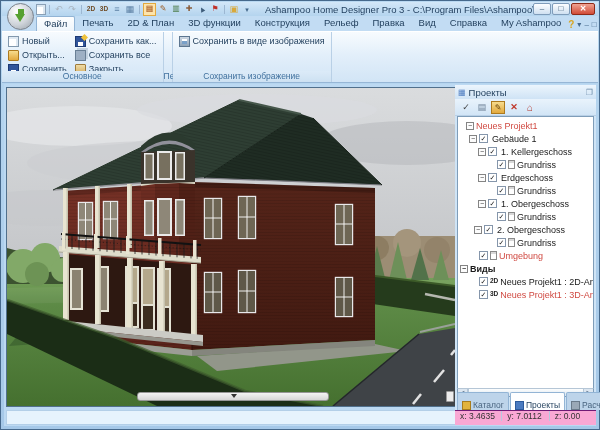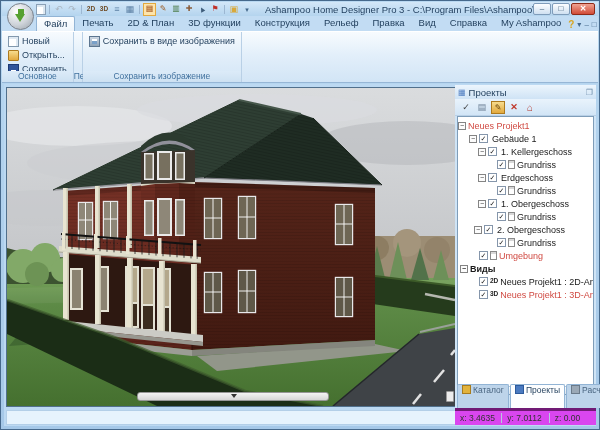--- a/index.html
+++ b/index.html
@@ -87,27 +87,27 @@
   .ti-floor{color:#5b8dd6;}
   .ti-document{width:7px;height:9px;background:#fff;border:1px solid #8a8a8a;box-shadow:inset 0 2px 0 #d8d8d8;box-sizing:border-box;}
   .ti-badge-2d,.ti-badge-3d{font-size:6.5px;font-weight:bold;color:#222;}
   .tlabel{font-size:9px;color:#1a1a1a;overflow:hidden;text-overflow:clip;}
   .tlabel.red{color:#d04a42;}
   .p-hscroll{height:9px;margin:0 2px;background:#eef3f8;border:1px solid #7f9db9;border-top:1px solid #b5c6d6;display:flex;align-items:stretch;box-sizing:border-box;}
   .hs-btn{width:9px;background:#dce6f0;color:#5a7088;font-size:5px;line-height:7px;text-align:center;border-right:1px solid #b5c6d6;}
   .hs-btn.right{margin-left:auto;border-left:1px solid #b5c6d6;border-right:none;}
   .hs-thumb{flex:1;background:linear-gradient(#fdfefe,#d7e3ee);border-left:1px solid #b5c6d6;}
   .p-tabs{height:13px;display:flex;align-items:flex-end;padding-left:2px;gap:1px;background:#cfe4f6;}
-  .btab{display:flex;align-items:flex-start;gap:2px;font-size:8.5px;color:#4a6580;background:#bdd4ea;border:1px solid #92b4d5;border-bottom:none;border-radius:2px 2px 0 0;padding:0 4px;height:24px;box-sizing:border-box;}
+  .btab{display:flex;align-items:flex-end;gap:2px;font-size:8.5px;color:#4a6580;background:#bdd4ea;border:1px solid #92b4d5;border-bottom:none;border-radius:2px 2px 0 0;padding:0 4px;height:18px;box-sizing:border-box;}
   .btab.sel{background:#fdfeff;color:#1e3c5a;}
   .bti{width:7px;height:7px;display:inline-block;}
   .bti-catalog{background:#e2b33c;border:1px solid #a87c1e;}
   .bti-projects{background:#4a7ac0;border:1px solid #2c5a9c;}
   .bti-calc{background:#9aa8b6;border:1px solid #6a7a8a;}
-  .p-coords{height:14px;background:#d946ef;border-top:3px solid #701a75;display:flex;align-items:center;font-size:8.5px;color:#333;}
+  .p-coords{height:14px;background:#f9a8d4;border-top:1px solid #701a75;display:flex;align-items:flex-start;font-size:8.5px;color:#333;}
   .coord{flex:1;padding-left:5px;border-right:1px solid #b6cade;height:10px;line-height:10px;}
   .coord:last-child{border-right:none;}
 </style>
 </head>
 <body>
 
 <div class="window">
 
   <div class="titlebar">
     <div class="orb">
@@ -173,20 +173,34 @@
               <span class="ic ic-new-page"></span>
               <span>Новый</span>
             </div>
             <div class="rib-btn">
               <span class="ic ic-open-folder"></span>
               <span>Открыть...</span>
             </div>
             <div class="rib-btn">
               <span class="ic ic-save-disk"></span>
               <span>Сохранить</span>
+            </div>
+          </div>
+          <div class="rib-col">
+            <div class="rib-btn">
+              <span class="ic ic-save-as"></span>
+              <span>Сохранить как...</span>
+            </div>
+            <div class="rib-btn">
+              <span class="ic ic-save-all"></span>
+              <span>Сохранить все</span>
+            </div>
+            <div class="rib-btn">
+              <span class="ic ic-close-folder"></span>
+              <span>Закрыть</span>
             </div>
           </div>
         </div>
         <div class="rib-caption">Основное</div>
       </div>
       <div class="rib-group">
         <div class="rib-caption">Печать</div>
       </div>
       <div class="rib-group">
         <div class="rib-cols">
@@ -461,21 +475,21 @@
         <span class="ph-pin">❐</span>
       </div>
       <div class="p-toolbar">
           <span class="pti pt-confirm">✓</span>
           <span class="pti pt-views">▤</span>
           <span class="pti pt-edit">✎</span>
           <span class="pti pt-delete">✕</span>
           <span class="pti pt-building">⌂</span>
         </div>
       <div class="p-tree">
-          <div class="trow" style="padding-left: 0;">
+          <div class="trow" style="padding-left: 8px;">
             <span class="texp">−</span>
             <span class="tlabel red">Neues Projekt1</span>
           </div>
           <div class="trow" style="padding-left: 11px;">
             <span class="texp">−</span>
             <span class="tcb">✓</span>
             <span class="tico ti-building"></span>
             <span class="tlabel">Gebäude 1</span>
           </div>
           <div class="trow" style="padding-left: 20px;">

